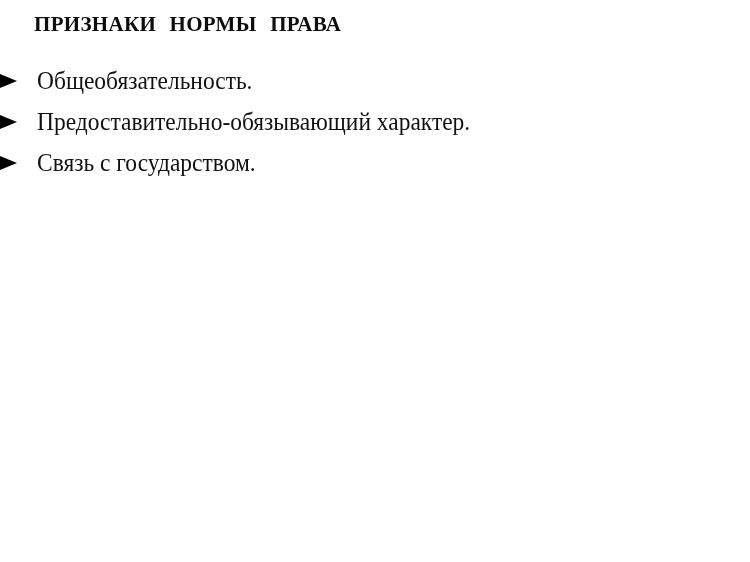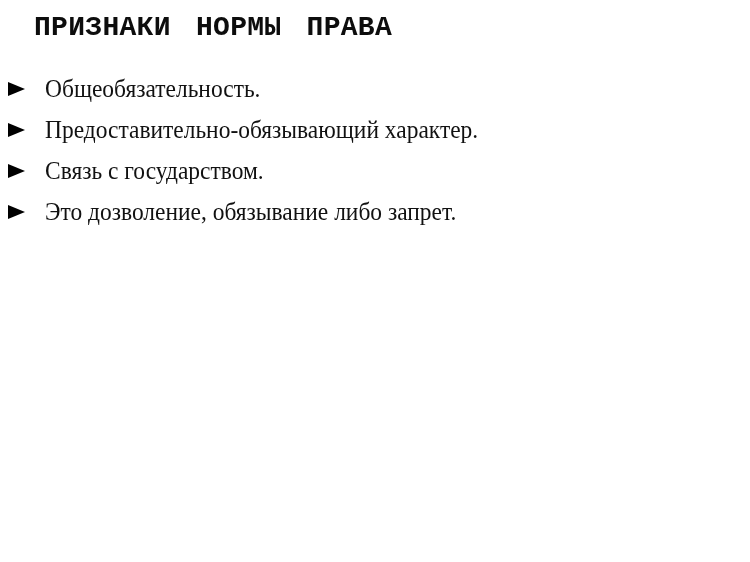--- a/index.html
+++ b/index.html
@@ -12,34 +12,33 @@
       height: 562px;
       position: relative;
       overflow: hidden;
       font-family: "Liberation Serif", "DejaVu Serif", serif;
       color: #111111;
     }
     .title {
       position: absolute;
       left: 34px;
       top: 12px;
-      font-size: 28px;
+      font-size: 21px;
       font-weight: bold;
       letter-spacing: 0.3px;
       word-spacing: 8px;
       color: #0d0d0d;
       white-space: nowrap;
-      font-family: Liberation Mono, monospace;
     }
     .list {
       position: absolute;
       left: 0;
       top: 66px;
       width: 742px;
-      margin: 8px;
+      margin: 0;
       padding: 0;
       list-style: none;
     }
     .item {
       position: relative;
       padding-left: 37px;
       font-size: 25.5px;
       line-height: 29px;
       margin-bottom: 12px;
       padding-right: 20px;
@@ -72,17 +71,13 @@
     <span class="item-text">Общеобязательность.</span>
   </li>
   <li class="item">
     <span class="bullet"></span>
     <span class="item-text">Предоставительно-обязывающий характер.</span>
   </li>
   <li class="item">
     <span class="bullet"></span>
     <span class="item-text">Связь с государством.</span>
   </li>
-  <li class="item">
-    <span class="bullet"></span>
-    <span class="item-text">Это дозволение, обязывание либо запрет.</span>
-  </li>
 </ul>
 
 </body></html>

